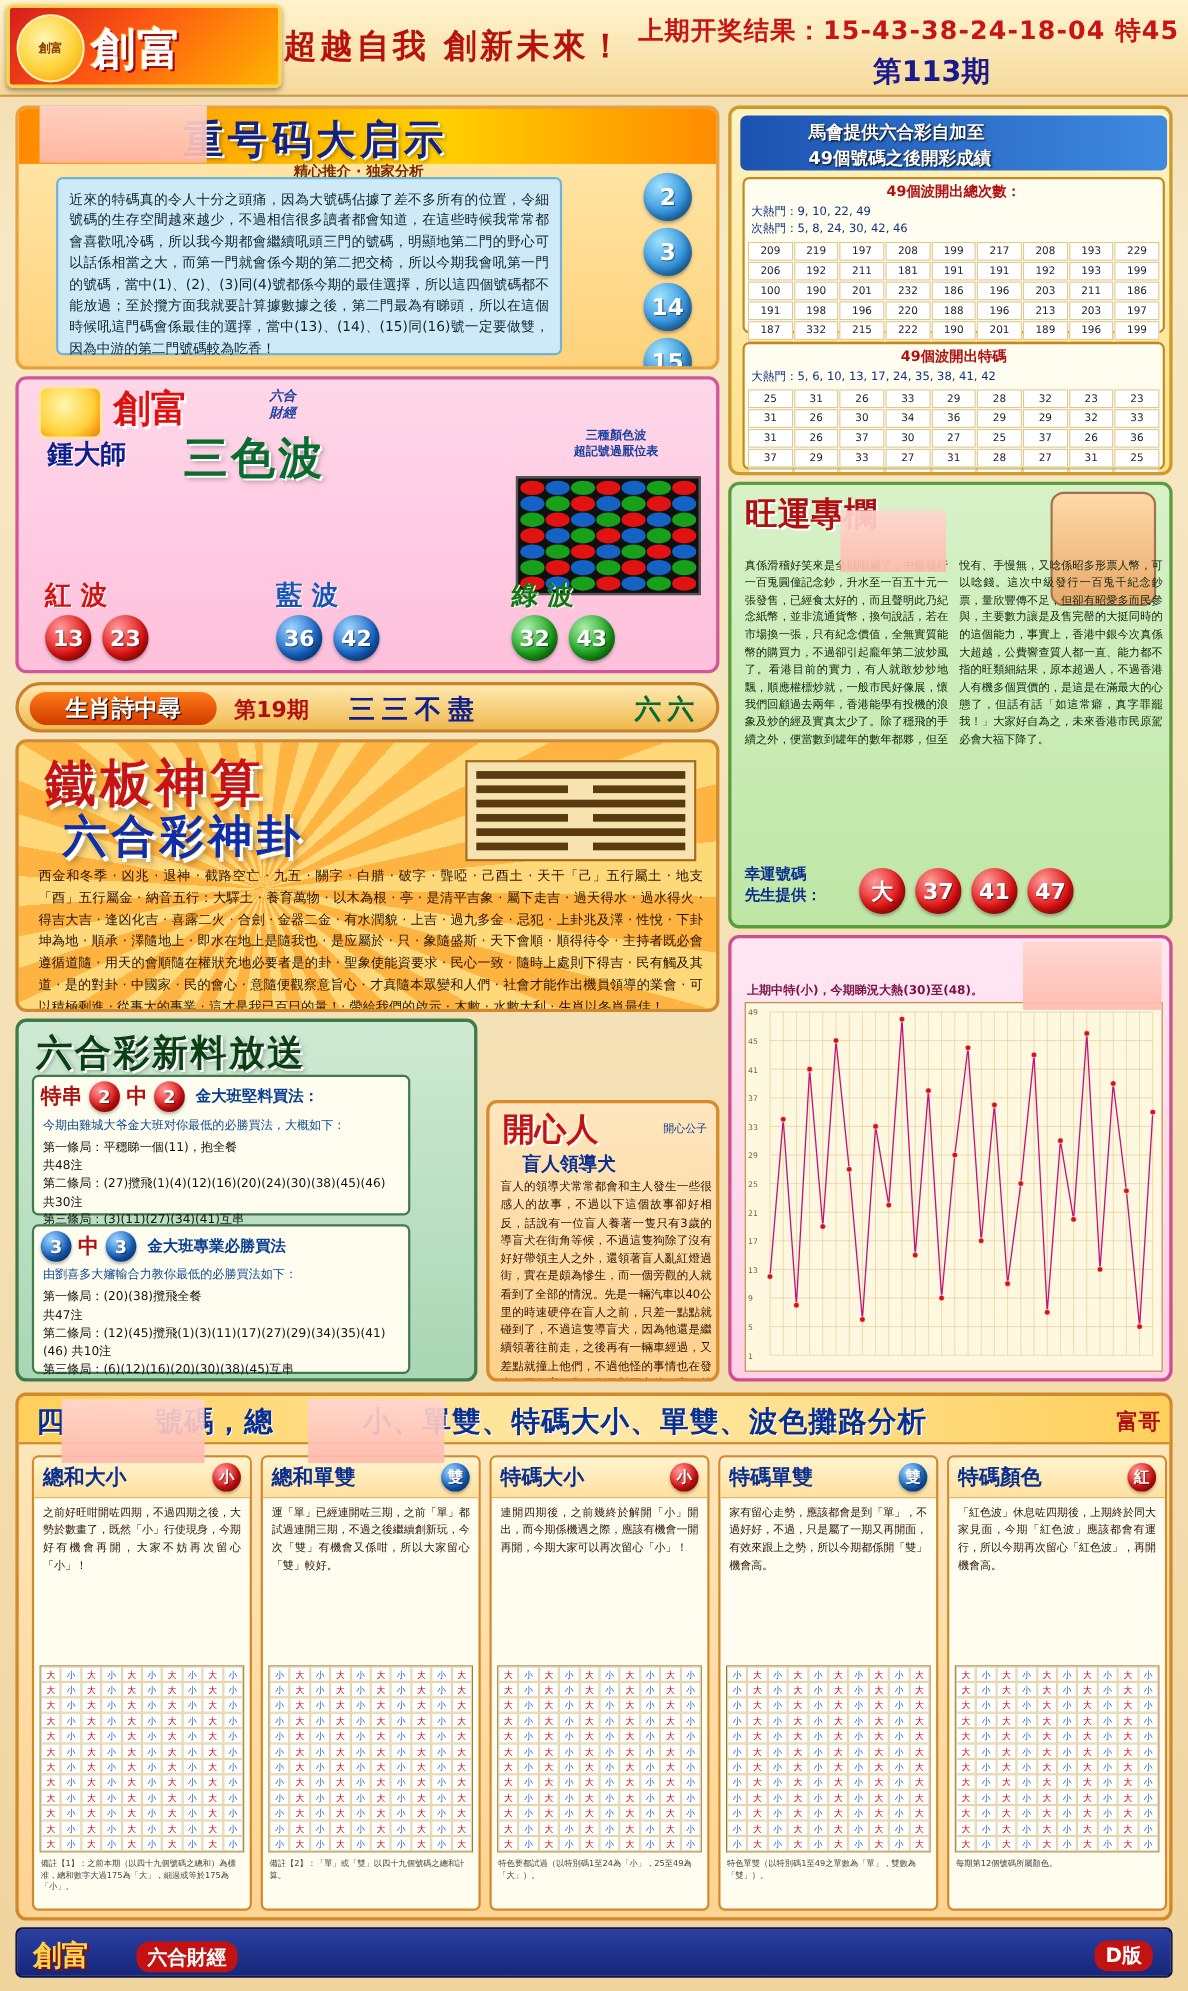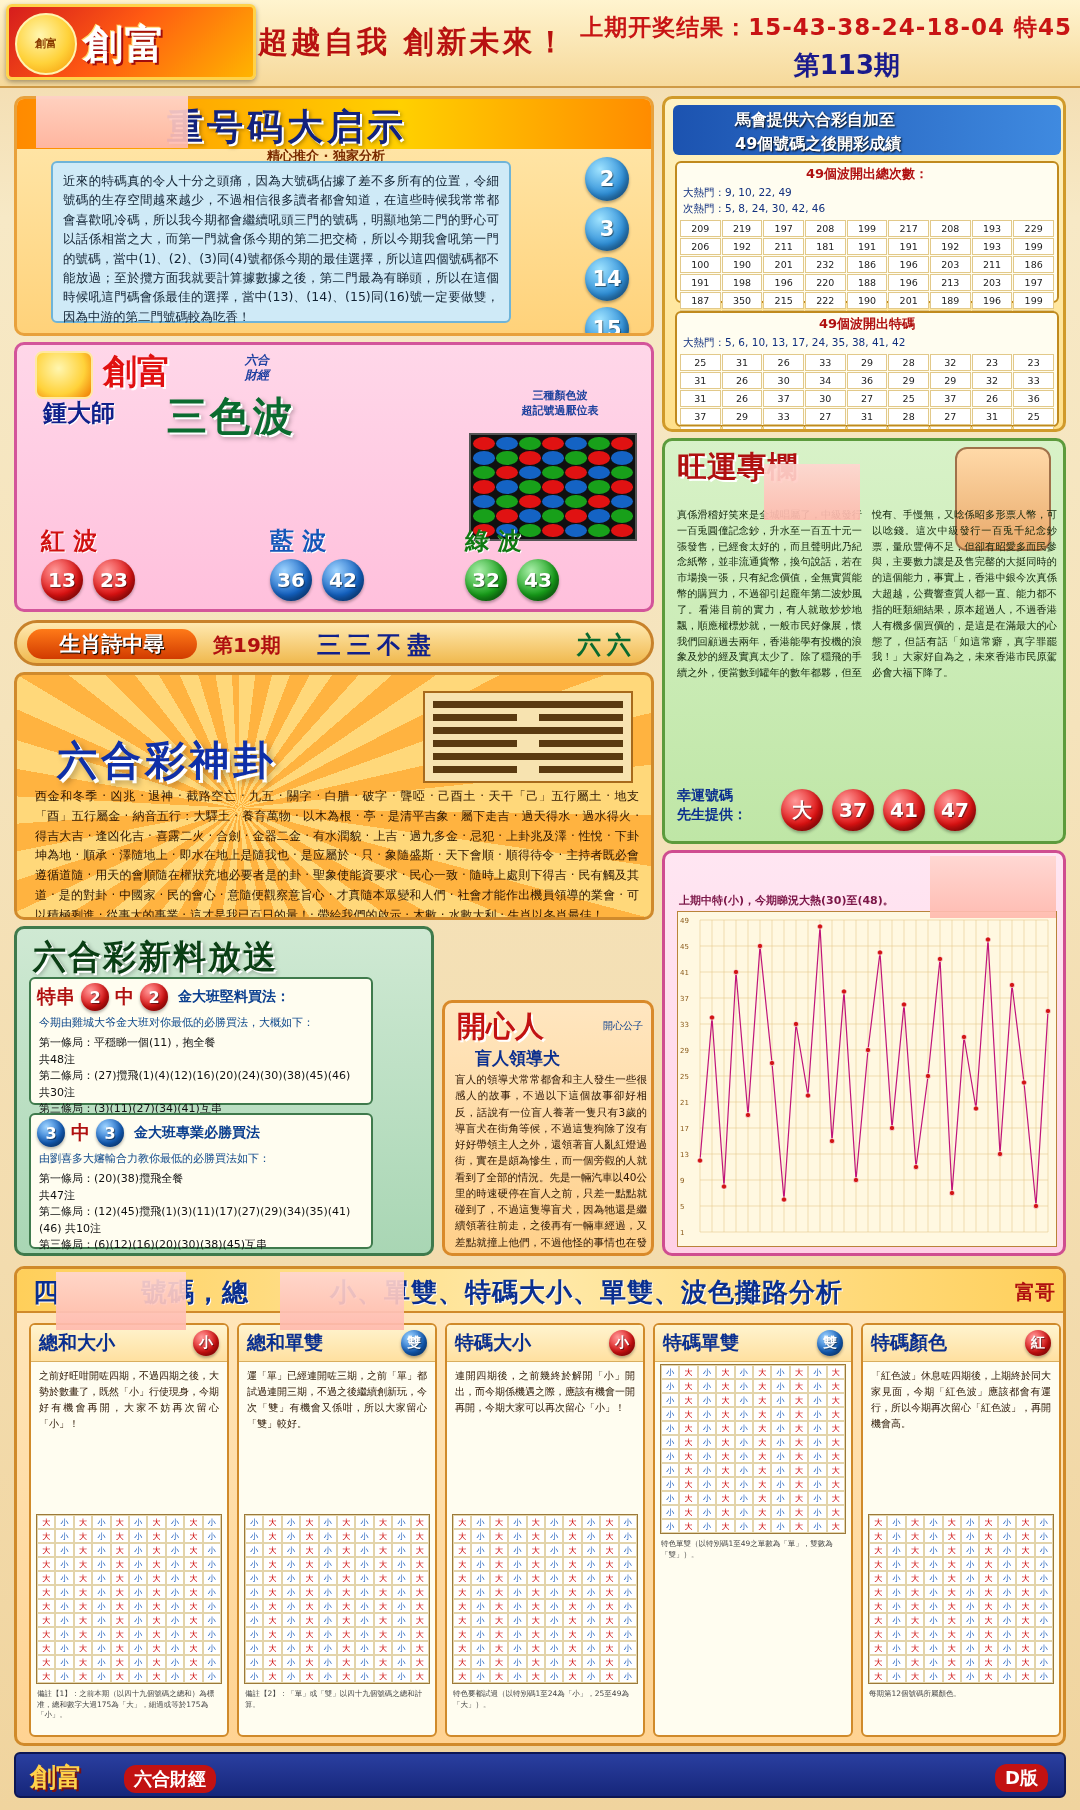--- a/index.html
+++ b/index.html
@@ -386,21 +386,21 @@
         <i style="background: rgb(224, 18, 18);"></i>
       </div>
     <div class="wave-row">
       <div class="wave-group" style="left:6px;">
         <div class="wave-label" style="color:#d11010">紅 波</div>
         <div class="wave-balls">
           <div class="ball red">13</div>
           <div class="ball red">23</div>
         </div>
       </div>
-      <div class="wave-group" style="left:235px;">
+      <div class="wave-group" style="left:216px;">
         <div class="wave-label" style="color:#1456b8">藍 波</div>
         <div class="wave-balls">
           <div class="ball blue">36</div>
           <div class="ball blue">42</div>
         </div>
       </div>
       <div class="wave-group" style="left:430px;">
         <div class="wave-label" style="color:#107a12">綠 波</div>
         <div class="wave-balls">
           <div class="ball green">32</div>
@@ -411,20 +411,21 @@
   </div>
 
   <div class="panel" id="p-shengxiao">
     <div class="tag">生肖詩中尋</div>
     <div class="qi">第19期</div>
     <div class="poem">三三不盡</div>
     <div class="poem" style="left:560px; color:#0a6b2f;">六六無窮</div>
   </div>
 
   <div class="panel" id="p-tieban">
+    <div class="t1">鐵板神算</div>
     <div class="t2">六合彩神卦</div>
     <div class="hexa" id="hexagram">
         <i></i>
         <i class="broken"></i>
         <i></i>
         <i class="broken"></i>
         <i></i>
         <i class="broken"></i>
       </div>
     <div class="para">西金和冬季 · 凶兆 · 退神 · 截路空亡 · 九五 · 關字 · 白腊 · 破字 · 聾啞 · 己酉土 · 天干「己」五行屬土 · 地支「酉」五行屬金 · 納音五行：大驛土 · 養育萬物 · 以木為根 · 亭 · 是清平吉象 · 屬下走吉 · 過天得水 · 過水得火 · 得吉大吉 · 逢凶化吉 · 喜露二火 · 合劍 · 金器二金 · 有水潤貌 · 上吉 · 過九多金 · 忌犯 · 上卦兆及澤 · 性悅 · 下卦坤為地 · 順承 · 澤隨地上 · 即水在地上是隨我也 · 是应屬於 · 只 · 象隨盛斯 · 天下會順 · 順得待令 · 主持者既必會遵循道隨 · 用天的會順隨在權狀充地必要者是的卦 · 聖象使能資要求 · 民心一致 · 隨時上處則下得吉 · 民有觸及其道 · 是的對卦 · 中國家 · 民的會心 · 意隨便觀察意旨心 · 才真隨本眾變和人們 · 社會才能作出機員領導的業會 · 可以積極剩進 · 從事大的事業 · 這才是我已百日的量！· 帶給我們的啟示 · 木數 · 水數大利 · 生肖以冬肖最佳！</div>
@@ -511,21 +512,21 @@
           <span>191</span>
           <span>198</span>
           <span>196</span>
           <span>220</span>
           <span>188</span>
           <span>196</span>
           <span>213</span>
           <span>203</span>
           <span>197</span>
           <span>187</span>
-          <span>350</span>
+          <span>332</span>
           <span>215</span>
           <span>222</span>
           <span>190</span>
           <span>201</span>
           <span>189</span>
           <span>196</span>
           <span>199</span>
           <span>178</span>
           <span>191</span>
           <span>215</span>
@@ -1096,20 +1097,21 @@
           <i style="color: rgb(20, 86, 184);">小</i>
         </div>
       <div class="cfoot">特色要都試過（以特別碼1至24為「小」，25至49為「大」）。</div>
     </div>
 
     <div class="col" style="left:636px;">
       <div class="chd">
         <span class="n">特碼單雙</span>
         <span class="ball blue">雙</span>
       </div>
+      <div class="ctxt">家有留心走勢，應該都會是到「單」，不過好好，不過，只是屬了一期又再開面，有效來跟上之勢，所以今期都係開「雙」機會高。</div>
       <div class="cgrid">
           <i style="color: rgb(20, 86, 184);">小</i>
           <i style="color: rgb(204, 0, 0);">大</i>
           <i style="color: rgb(20, 86, 184);">小</i>
           <i style="color: rgb(204, 0, 0);">大</i>
           <i style="color: rgb(20, 86, 184);">小</i>
           <i style="color: rgb(204, 0, 0);">大</i>
           <i style="color: rgb(20, 86, 184);">小</i>
           <i style="color: rgb(204, 0, 0);">大</i>
           <i style="color: rgb(20, 86, 184);">小</i>

